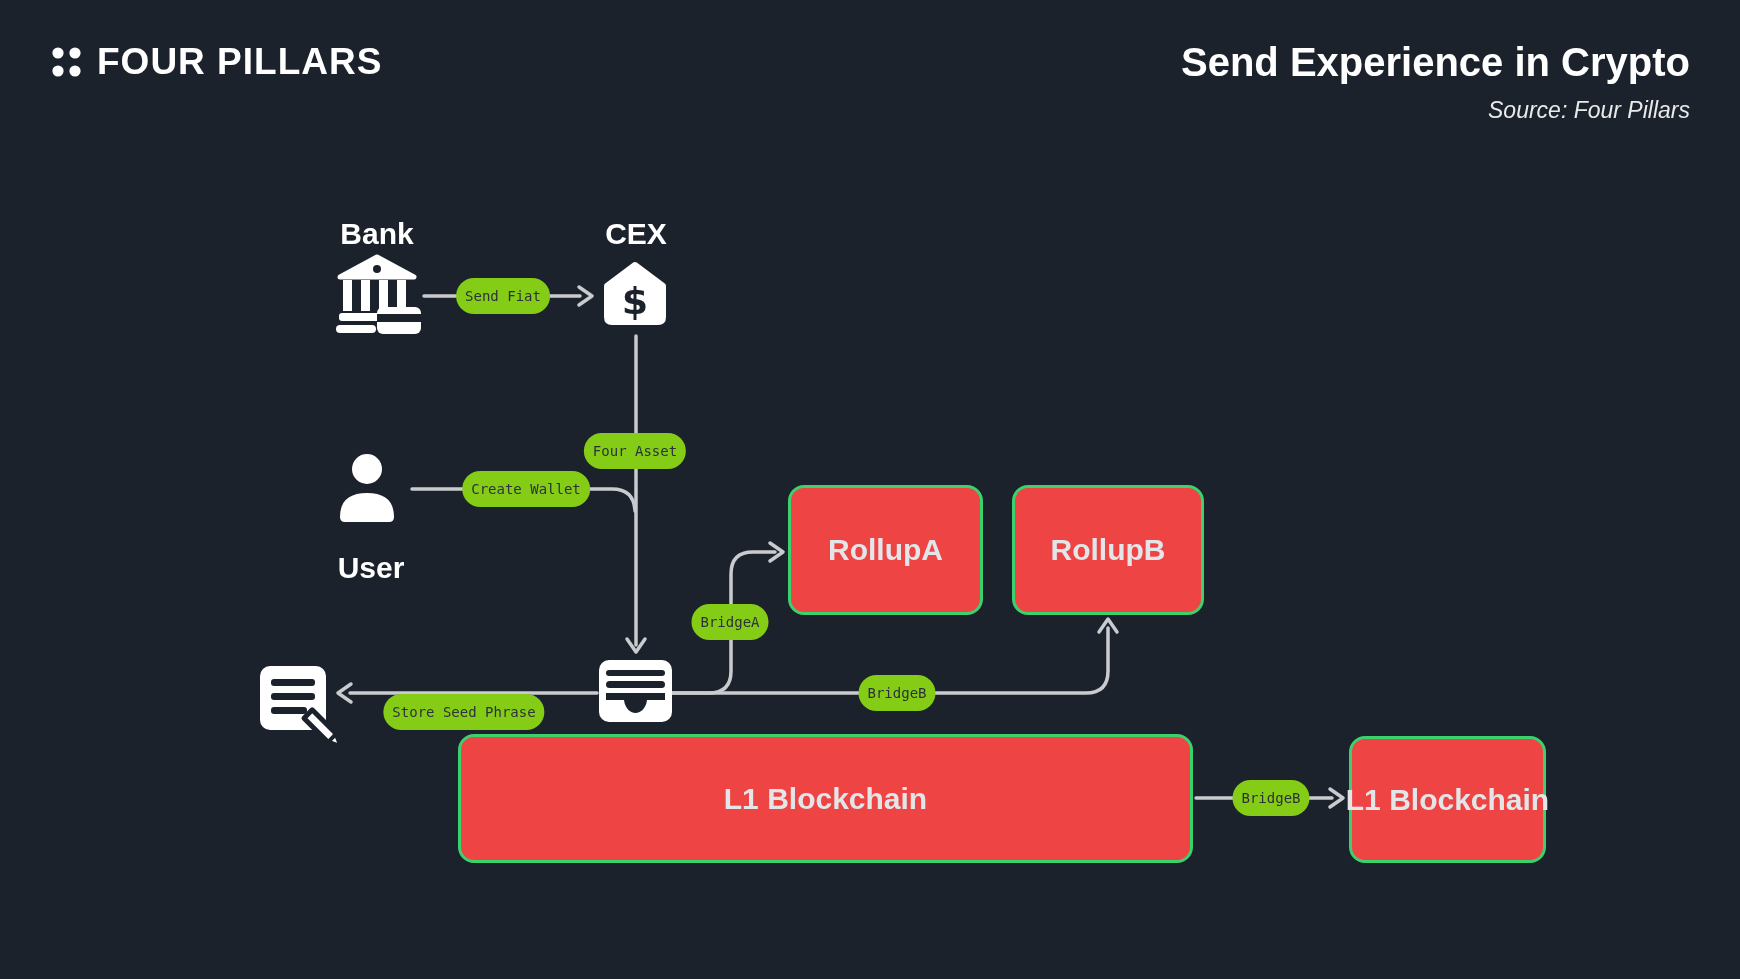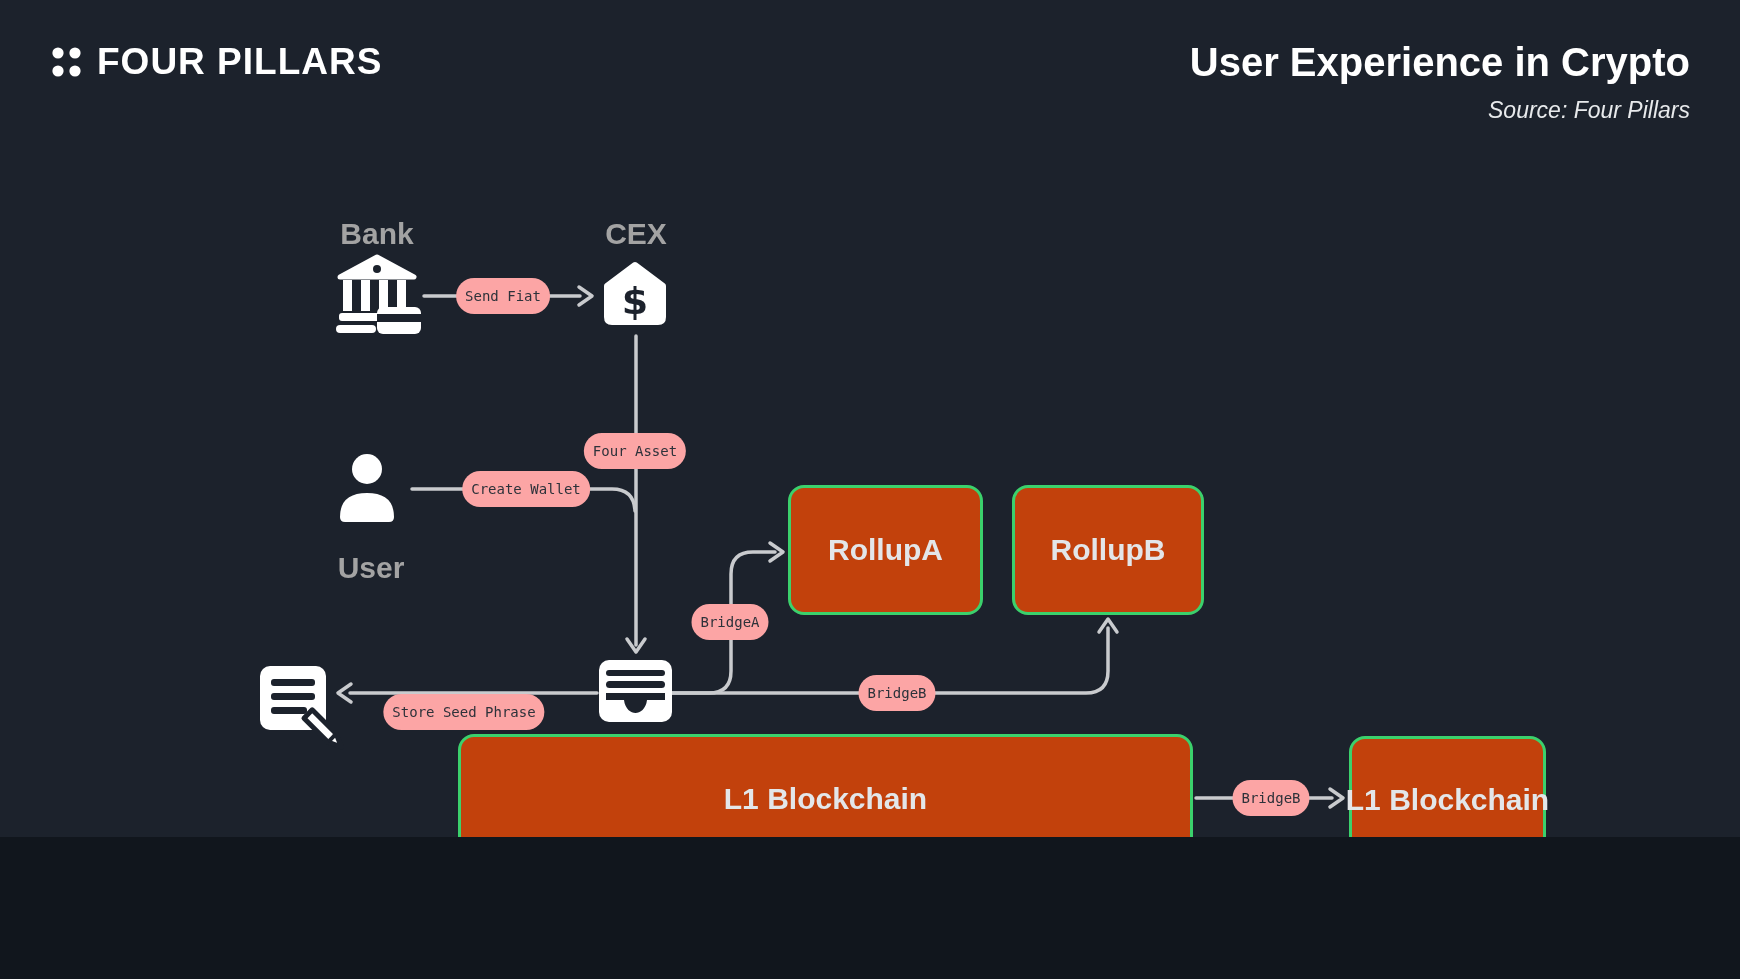--- a/index.html
+++ b/index.html
@@ -1,38 +1,38 @@
 <!DOCTYPE html>
 <html><head>
 <meta charset="utf-8">
 <style>
   html,body{margin:0;padding:0;background:#11161d;}
   .canvas{
-    position:relative;width:1740px;height:837px;overflow:hidden;
+    position:relative;width:1740px;height:979px;overflow:hidden;
     background:#1c222c;
     font-family:"Liberation Sans",sans-serif;
     color:#f7f8fa;
   }
   
   .brand{position:absolute;left:49px;top:41px;display:flex;align-items:center;gap:14px;}
   .brand-text{font-size:37px;font-weight:bold;letter-spacing:1px;color:#ffffff;}
   .page-title{position:absolute;right:50px;top:40px;font-size:40px;font-weight:bold;color:#ffffff;white-space:nowrap;}
   .page-source{position:absolute;right:50px;top:97px;font-size:23px;font-style:italic;color:#e8eaec;white-space:nowrap;}
   
-  .icon-label{position:absolute;font-size:30px;font-weight:bold;color:#a3a3a3;transform:translateX(-50%);white-space:nowrap;}
+  .icon-label{position:absolute;font-size:30px;font-weight:bold;color:#ffffff;transform:translateX(-50%);white-space:nowrap;}
   
   .node{
-    position:absolute;border:3px solid #3bd16c;border-radius:16px;background:#c2410c;
+    position:absolute;border:3px solid #3bd16c;border-radius:16px;background:#ef4444;
     display:flex;align-items:center;justify-content:center;box-sizing:border-box;
   }
   .node-label{font-size:30px;font-weight:bold;color:#e3e6e9;white-space:nowrap;}
   
   .pill{
     position:absolute;transform:translate(-50%,-50%);
-    background:#fca5a5;color:#2d323a;border-radius:18px;
+    background:#84cc16;color:#2d323a;border-radius:18px;
     font-family:"DejaVu Sans Mono","Liberation Mono",monospace;
     font-size:14px;line-height:20px;padding:8px 9px;white-space:nowrap;
   }
   
   svg.wires{position:absolute;left:0;top:0;}
   .wire{stroke:#c9cbce;stroke-width:3.5;fill:none;stroke-linecap:round;stroke-linejoin:round;}
   
   .icon{position:absolute;}
 </style>
 </head>
@@ -42,21 +42,21 @@
 
   <div class="brand">
     <svg width="34" height="34" viewBox="0 0 34 34">
       <circle cx="9" cy="8" r="5.6" fill="#ffffff"></circle>
       <circle cx="26" cy="8" r="5.6" fill="#ffffff"></circle>
       <circle cx="9" cy="26" r="5.6" fill="#ffffff"></circle>
       <circle cx="26" cy="26" r="5.6" fill="#ffffff"></circle>
     </svg>
     <div class="brand-text">FOUR PILLARS</div>
   </div>
-  <div class="page-title">User Experience in Crypto</div>
+  <div class="page-title">Send Experience in Crypto</div>
   <div class="page-source">Source: Four Pillars</div>
 
   <svg class="wires" width="1740" height="979" viewBox="0 0 1740 979">
 
     <path class="wire" d="M424,296 H580"></path>
     <path class="wire" d="M579,287 L592,296 L579,305"></path>
 
     <path class="wire" d="M636,336 V645"></path>
     <path class="wire" d="M627,639 L636,652 L645,639"></path>
 

